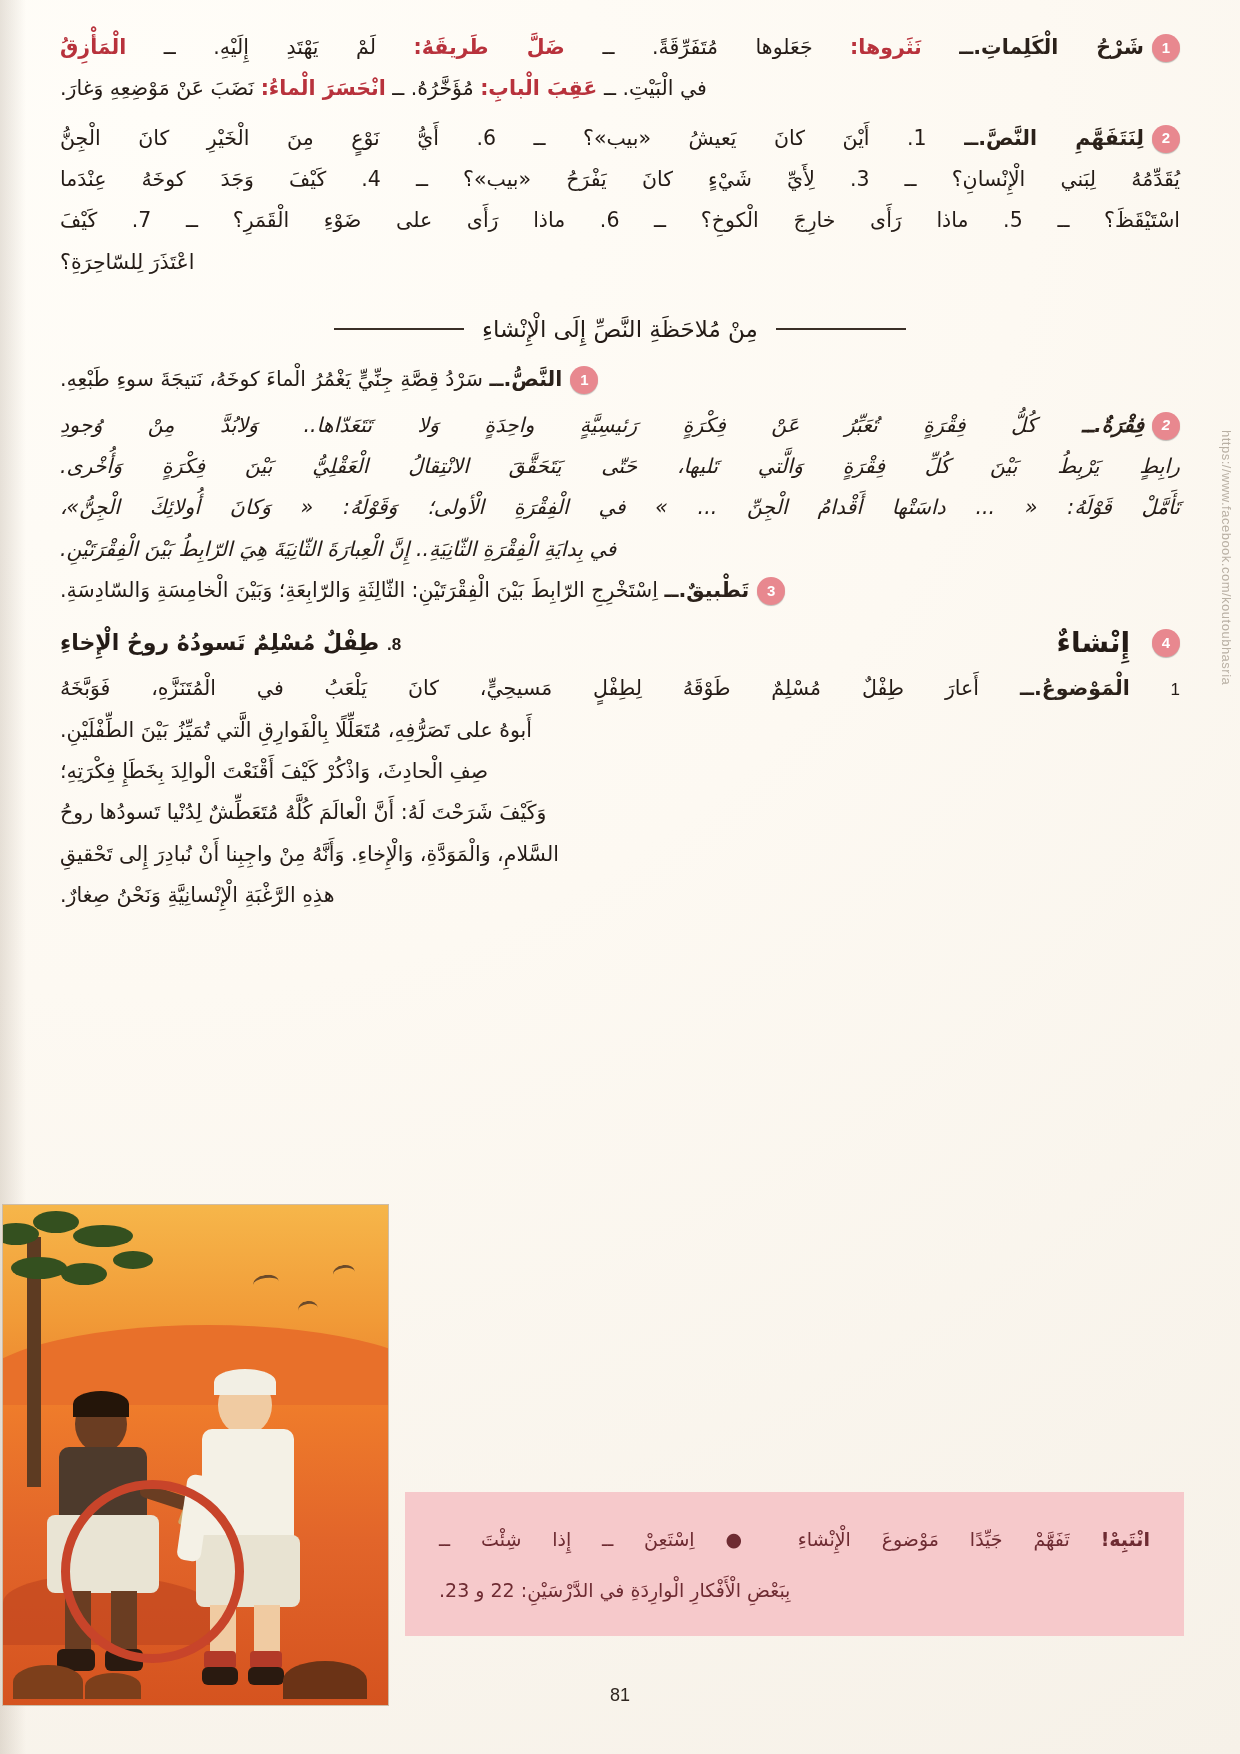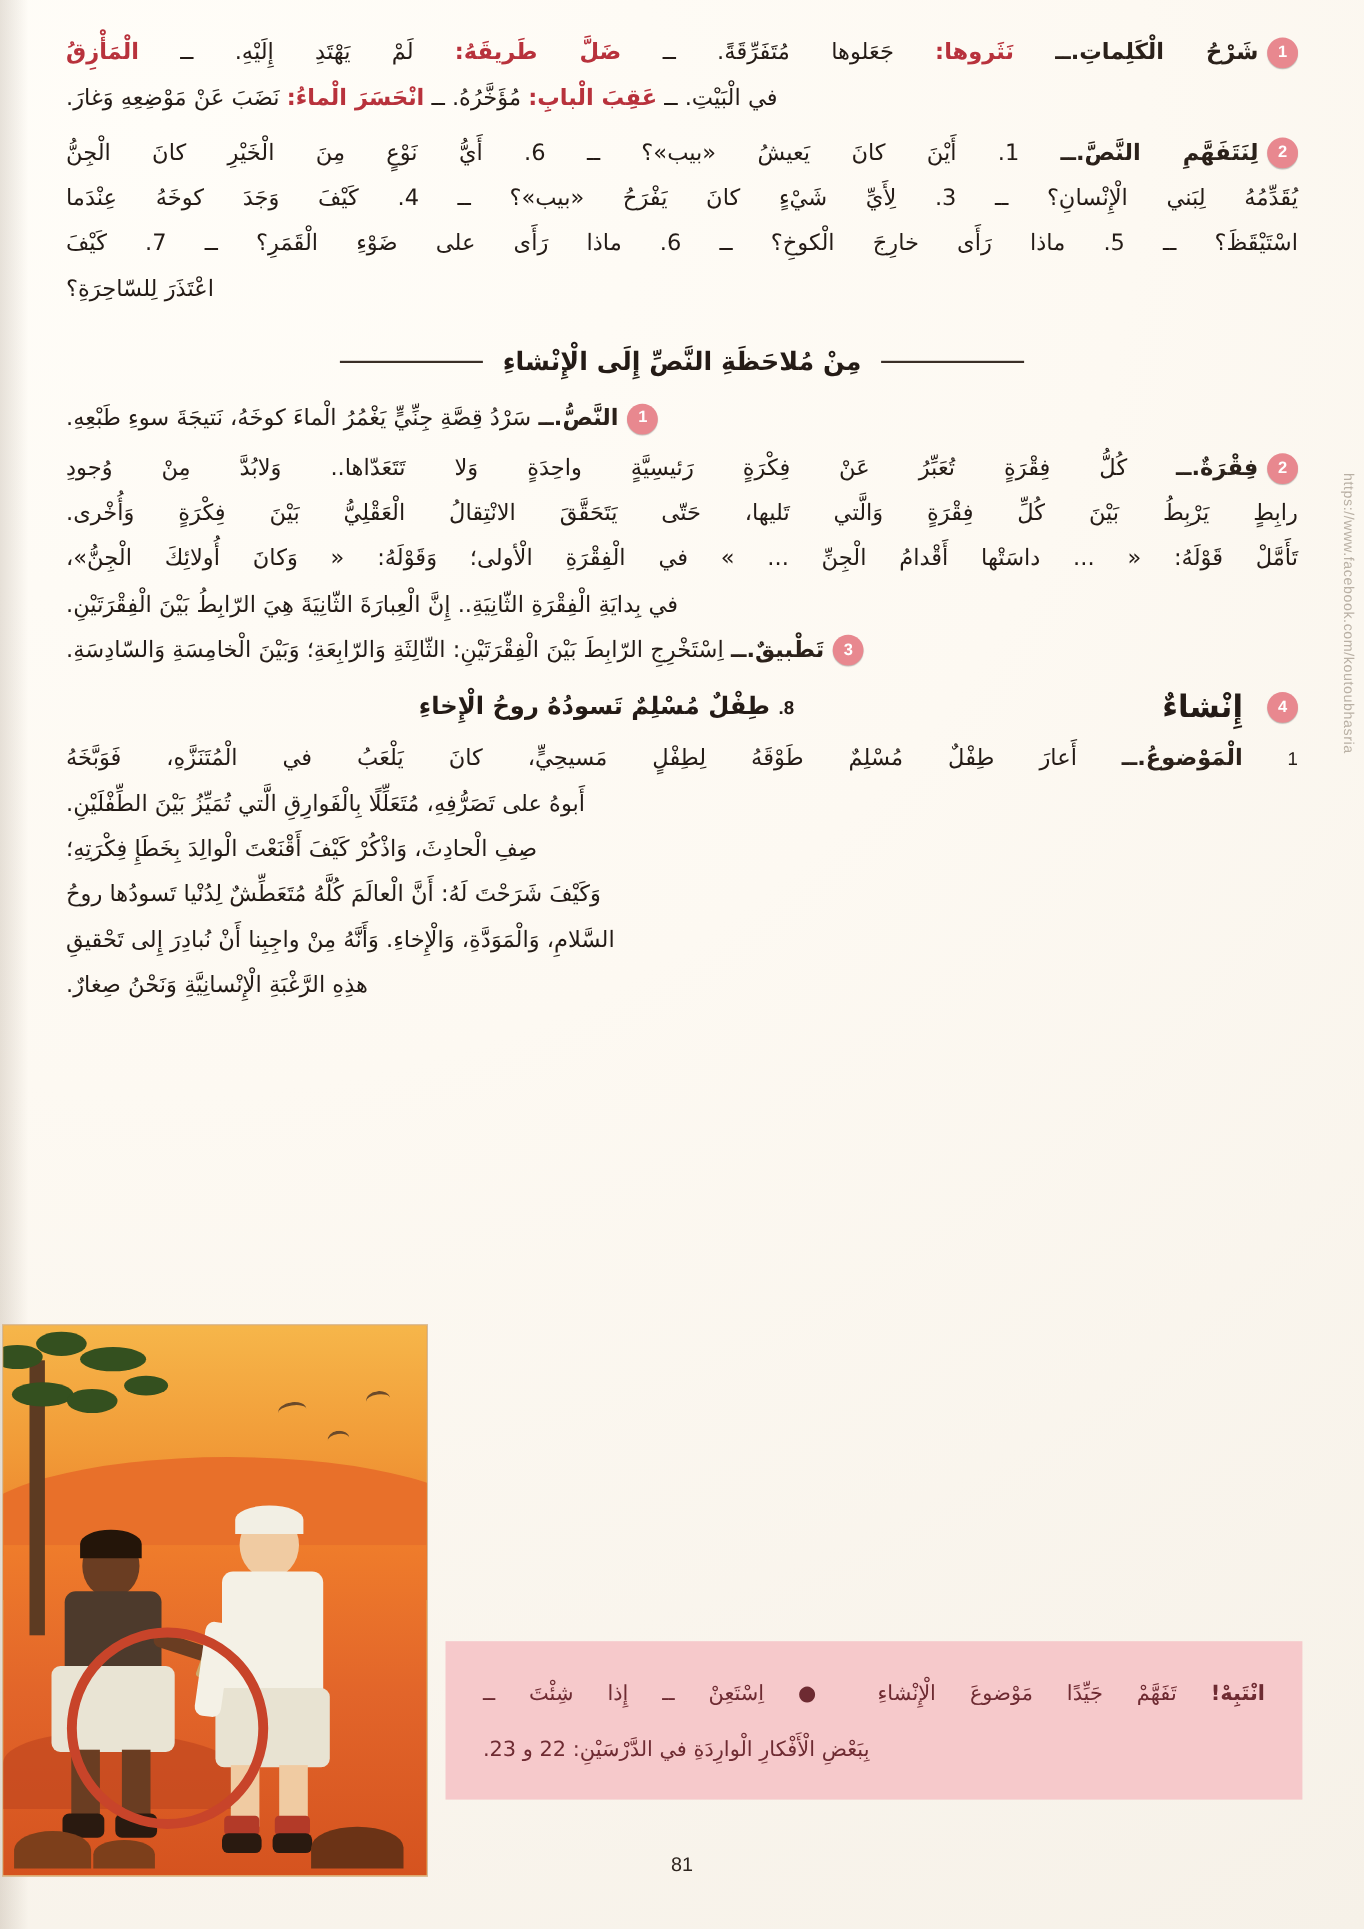--- a/index.html
+++ b/index.html
@@ -49,31 +49,31 @@
   
   .divider-head{
     display:flex;align-items:center;justify-content:center;
     gap:18px;
     margin:34px 0 18px 0;
   }
   .divider-head .rule{
     height:2px;background:#3a2f27;width:130px;
   }
   .divider-head .title{
-    font-size:23px;font-weight:bold;color:#241b16;white-space:nowrap;
+    font-size:23px;font-weight:normal;color:#241b16;white-space:nowrap;
   }
 
   
   .insha-line{
     display:flex;align-items:center;justify-content:flex-start;gap:14px;
     margin:16px 0 10px 0;
   }
   .insha-line .label{ font-size:28px;font-weight:bold;color:#241b16; }
   .insha-line .topic{
-    flex:1 1 auto;text-align:center;font-size:22px;font-weight:bold;color:#241b16;
+    flex:1 1 auto;text-align:left;font-size:22px;font-weight:bold;color:#241b16;
   }
   .topic-num{ font-family:"Liberation Sans",sans-serif;font-size:17px; }
 
   
   .tipbox{
     position:absolute;
     right:-4px;left:345px;bottom:88px;
     background:#f6c9cb;
     padding:14px 18px 12px 18px;
     color:#6e2b32;
@@ -204,21 +204,21 @@
       <div class="rule"></div>
       <div class="title">مِنْ مُلاحَظَةِ النَّصِّ إِلَى الْإِنْشاءِ</div>
       <div class="rule"></div>
     </div>
 
     <p class="para last">
       <span class="num-badge">1</span><span class="hd">النَّصُّ.ــ</span>
       <span>سَرْدُ قِصَّةِ جِنِّيٍّ يَغْمُرُ الْماءَ كوخَهُ، نَتيجَةَ سوءِ طَبْعِهِ.</span>
     </p>
 
-    <div style="margin-top:6px;">
+    <div style="margin-top:6px;font-style:italic;">
       <p class="para">
         <span class="num-badge">2</span><span class="hd">فِقْرَةٌ.ــ</span>
         <span>كُلُّ فِقْرَةٍ تُعَبِّرُ عَنْ فِكْرَةٍ رَئيسِيَّةٍ واحِدَةٍ وَلا تَتَعَدّاها.. وَلابُدَّ مِنْ وُجودِ</span>
       </p>
       <p class="para">رابِطٍ يَرْبِطُ بَيْنَ كُلِّ فِقْرَةٍ وَالَّتي تَليها، حَتّى يَتَحَقَّقَ الانْتِقالُ الْعَقْلِيُّ بَيْنَ فِكْرَةٍ وَأُخْرى.</p>
       <p class="para">تَأَمَّلْ قَوْلَهُ: « ... داسَتْها أَقْدامُ الْجِنِّ ... » في الْفِقْرَةِ الْأولى؛ وَقَوْلَهُ: « وَكانَ أُولائِكَ الْجِنُّ»،</p>
       <p class="para last">في بِدايَةِ الْفِقْرَةِ الثّانِيَةِ.. إِنَّ الْعِبارَةَ الثّانِيَةَ هِيَ الرّابِطُ بَيْنَ الْفِقْرَتَيْنِ.</p>
     </div>
 
     <p class="para last" style="">

